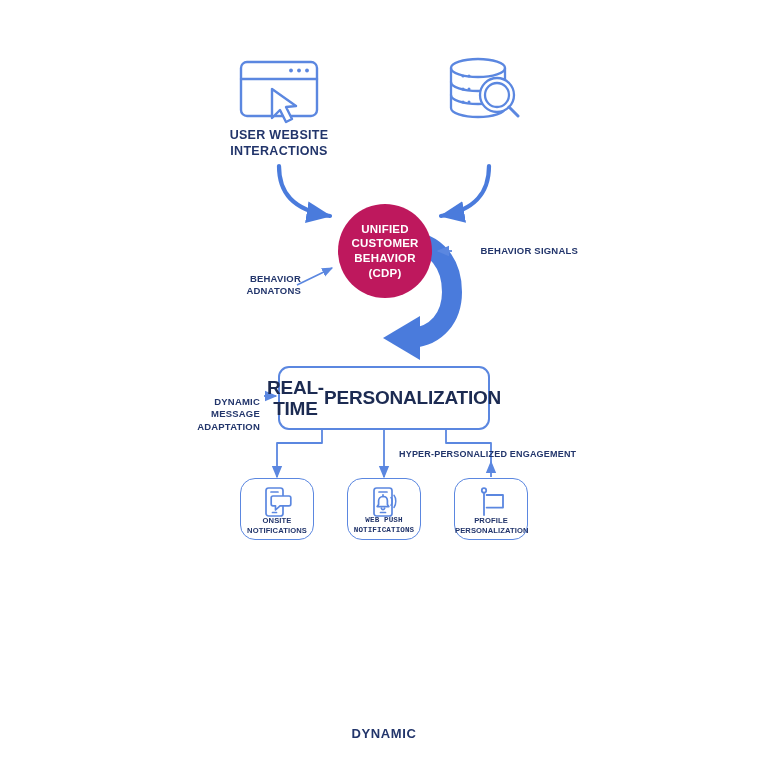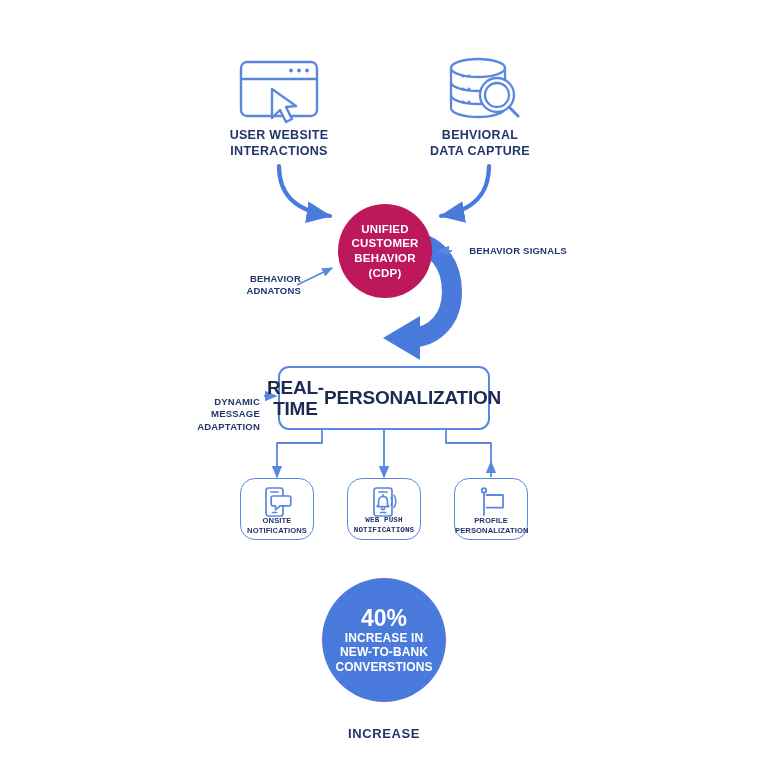--- a/index.html
+++ b/index.html
@@ -217,43 +217,42 @@
       <circle cx="469" cy="102" r="1.5" fill="#5b87e0" stroke="none"></circle>
       <circle cx="497" cy="95" r="17" fill="#ffffff"></circle>
       <circle cx="497" cy="95" r="12"></circle>
       <line x1="509" y1="107" x2="518" y2="116" stroke-width="3"></line>
     </g>
   </svg>
 
   <div class="src-label" style="left:195px; top:128px; width:168px;">USER WEBSITE
 INTERACTIONS</div>
 
-  <div class="src-label" style="left:400px; top:128px; width:160px;">BEHVIORAL
-DATA CAPTURE</div>
 
   <div id="cdp-circle">
     <div>UNIFIED</div>
     <div>CUSTOMER</div>
     <div>BEHAVIOR</div>
     <div>(CDP)</div>
   </div>
 
   <div class="annot" style="left:231px; top:273px; width:70px; text-align:right;">BEHAVIOR
 ADNATONS</div>
 
-  <div class="annot" style="left:458px; top:245px; width:120px; text-align:center;">BEHAVIOR SIGNALS</div>
+  <div class="annot" style="left:458px; top:245px; width:120px; text-align:right;">BEHAVIOR SIGNALS</div>
 
   <div id="rt-box">
     <div class="rt-line">REAL-TIME</div>
     <div class="rt-line">PERSONALIZATION</div>
   </div>
 
   <div class="annot" style="left:164px; top:386px; width:96px; text-align:right;margin-top:10px;">DYNAMIC MESSAGE
 ADAPTATION</div>
 
+  <div class="annot" style="left:399px; top:449px; width:230px; text-align:left; font-size:9px;">HYPER-PERSONALIZED ENGAGEMENT</div>
 
   <div class="chan-box" style="left:240px; top:478px;">
     <svg class="chan-icon" width="34" height="34" viewBox="0 0 34 34" fill="none" stroke="#5b87e0" stroke-width="1.7" stroke-linecap="round" stroke-linejoin="round">
       <rect x="6" y="3" width="17" height="28" rx="2.6"></rect>
       <line x1="11" y1="7" x2="18" y2="7"></line>
       <line x1="12.5" y1="27.5" x2="16.5" y2="27.5"></line>
       <path d="M13,11 L29,11 C30,11 30.8,11.8 30.8,12.8 L30.8,19 C30.8,20 30,20.8 29,20.8
                L20,20.8 L15.5,25 L15.5,20.8 L13,20.8 C12,20.8 11.2,20 11.2,19
                L11.2,12.8 C11.2,11.8 12,11 13,11 z" fill="#ffffff"></path>
     </svg>
@@ -280,22 +279,16 @@
   <div class="chan-box" style="left:454px; top:478px;">
     <svg class="chan-icon" width="34" height="34" viewBox="0 0 34 34" fill="none" stroke="#5b87e0" stroke-width="1.8" stroke-linecap="round" stroke-linejoin="round">
       <circle cx="10" cy="5.4" r="2.2"></circle>
       <line x1="10" y1="7.6" x2="10" y2="30"></line>
       <path d="M12.6,10 L29,10 L29,22.6 L12.6,22.6"></path>
     </svg>
     <div class="chan-label">PROFILE
 PERSONALIZATION</div>
   </div>
 
-  <div id="outcome-circle">
-    <div id="outcome-pct">40%</div>
-    <div id="outcome-desc">INCREASE IN
-NEW-TO-BANK
-CONVERSTIONS</div>
-  </div>
-
-  <div id="outcome-caption">INCREASE</div>
+
+  <div id="outcome-caption">DYNAMIC</div>
 
 </div>
 
 </body></html>

